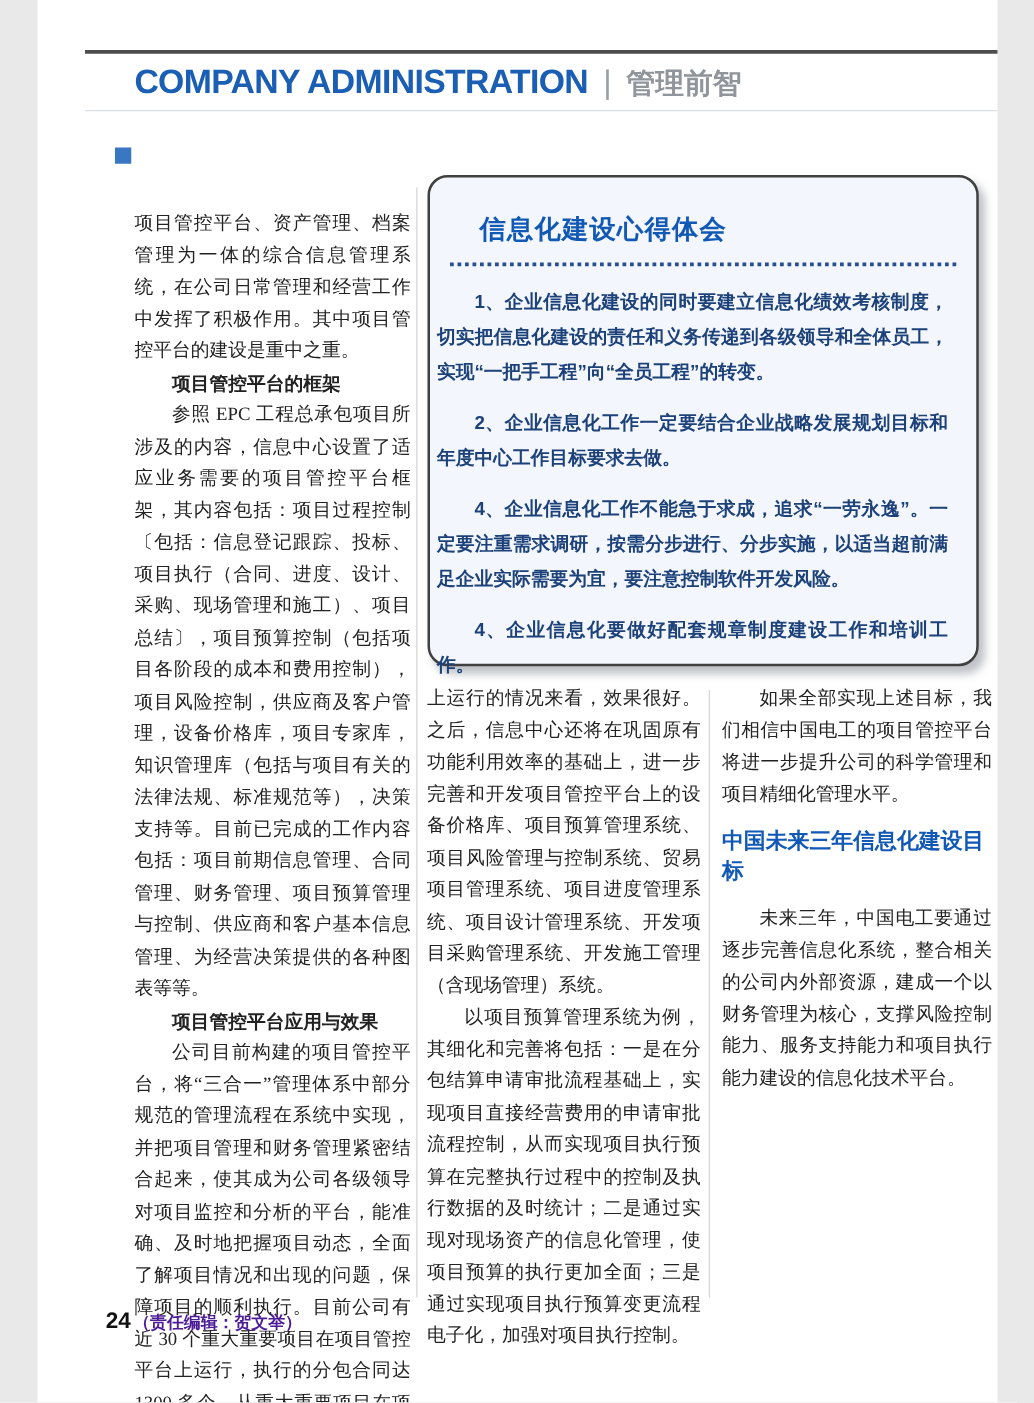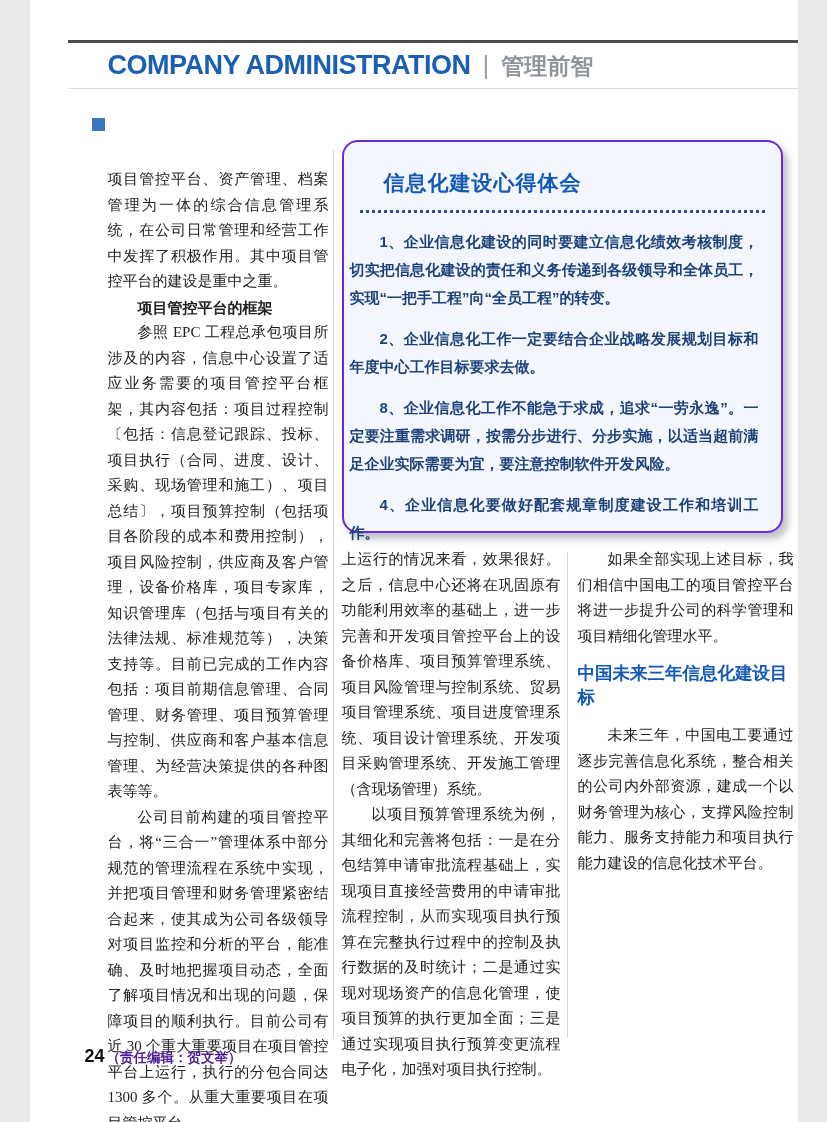--- a/index.html
+++ b/index.html
@@ -56,21 +56,21 @@
     font-weight: bold; color: #1259b5; font-size: 17.5px;
     margin: 13px 0 13px 0; text-align: left; line-height: 24px;
   }
   .divider-v1 { position: absolute; left: 303px; top: 150px; width: 1px; height: 888px; background: #d6d6d6; }
   .divider-v2 { position: absolute; left: 537px; top: 552px; width: 1px; height: 486px; background: #d6d6d6; }
   
   .highlight-box {
     position: absolute; left: 312px; top: 140px;
     width: 441px; height: 393px;
     background: #f3f7fd;
-    border: 2px solid #6d28d9;
+    border: 2px solid #404040;
     border-radius: 16px;
     box-shadow: 5px 6px 7px rgba(110, 118, 128, 0.45);
     font-family: "Liberation Sans", "DejaVu Sans", sans-serif;
   }
   .box-title {
     margin: 27px 0 0 40px;
     color: #1259b5; font-size: 21px; font-weight: bold;
     letter-spacing: 1px;
   }
   .box-dots {
@@ -121,30 +121,31 @@
   <div class="header-rule"></div>
   <div class="marker-square"></div>
 
   <div class="divider-v1"></div>
   <div class="divider-v2"></div>
 
   <div class="col col-left">
     <p class="no-indent">项目管控平台、资产管理、档案管理为一体的综合信息管理系统，在公司日常管理和经营工作中发挥了积极作用。其中项目管控平台的建设是重中之重。</p>
     <div class="inline-head">项目管控平台的框架</div>
     <p>参照 EPC 工程总承包项目所涉及的内容，信息中心设置了适应业务需要的项目管控平台框架，其内容包括：项目过程控制〔包括：信息登记跟踪、投标、项目执行（合同、进度、设计、采购、现场管理和施工）、项目总结〕，项目预算控制（包括项目各阶段的成本和费用控制），项目风险控制，供应商及客户管理，设备价格库，项目专家库，知识管理库（包括与项目有关的法律法规、标准规范等），决策支持等。目前已完成的工作内容包括：项目前期信息管理、合同管理、财务管理、项目预算管理与控制、供应商和客户基本信息管理、为经营决策提供的各种图表等等。</p>
+    <div class="inline-head">项目管控平台应用与效果</div>
     <p>公司目前构建的项目管控平台，将“三合一”管理体系中部分规范的管理流程在系统中实现，并把项目管理和财务管理紧密结合起来，使其成为公司各级领导对项目监控和分析的平台，能准确、及时地把握项目动态，全面了解项目情况和出现的问题，保障项目的顺利执行。目前公司有近 30 个重大重要项目在项目管控平台上运行，执行的分包合同达 1300 多个。从重大重要项目在项目管控平台</p>
   </div>
 
   <div class="highlight-box">
     <div class="box-title">信息化建设心得体会</div>
     <div class="box-dots"></div>
     <div class="box-items">
       <p>1、企业信息化建设的同时要建立信息化绩效考核制度，切实把信息化建设的责任和义务传递到各级领导和全体员工，实现“一把手工程”向“全员工程”的转变。</p>
       <p>2、企业信息化工作一定要结合企业战略发展规划目标和年度中心工作目标要求去做。</p>
-      <p>8、企业信息化工作不能急于求成，追求“一劳永逸”。一定要注重需求调研，按需分步进行、分步实施，以适当超前满足企业实际需要为宜，要注意控制软件开发风险。</p>
+      <p>4、企业信息化工作不能急于求成，追求“一劳永逸”。一定要注重需求调研，按需分步进行、分步实施，以适当超前满足企业实际需要为宜，要注意控制软件开发风险。</p>
       <p>4、企业信息化要做好配套规章制度建设工作和培训工作。</p>
     </div>
   </div>
 
   <div class="col col-mid">
     <p class="no-indent">上运行的情况来看，效果很好。之后，信息中心还将在巩固原有功能利用效率的基础上，进一步完善和开发项目管控平台上的设备价格库、项目预算管理系统、项目风险管理与控制系统、贸易项目管理系统、项目进度管理系统、项目设计管理系统、开发项目采购管理系统、开发施工管理（含现场管理）系统。</p>
     <p>以项目预算管理系统为例，其细化和完善将包括：一是在分包结算申请审批流程基础上，实现项目直接经营费用的申请审批流程控制，从而实现项目执行预算在完整执行过程中的控制及执行数据的及时统计；二是通过实现对现场资产的信息化管理，使项目预算的执行更加全面；三是通过实现项目执行预算变更流程电子化，加强对项目执行控制。</p>
   </div>
 
   <div class="col col-right">

